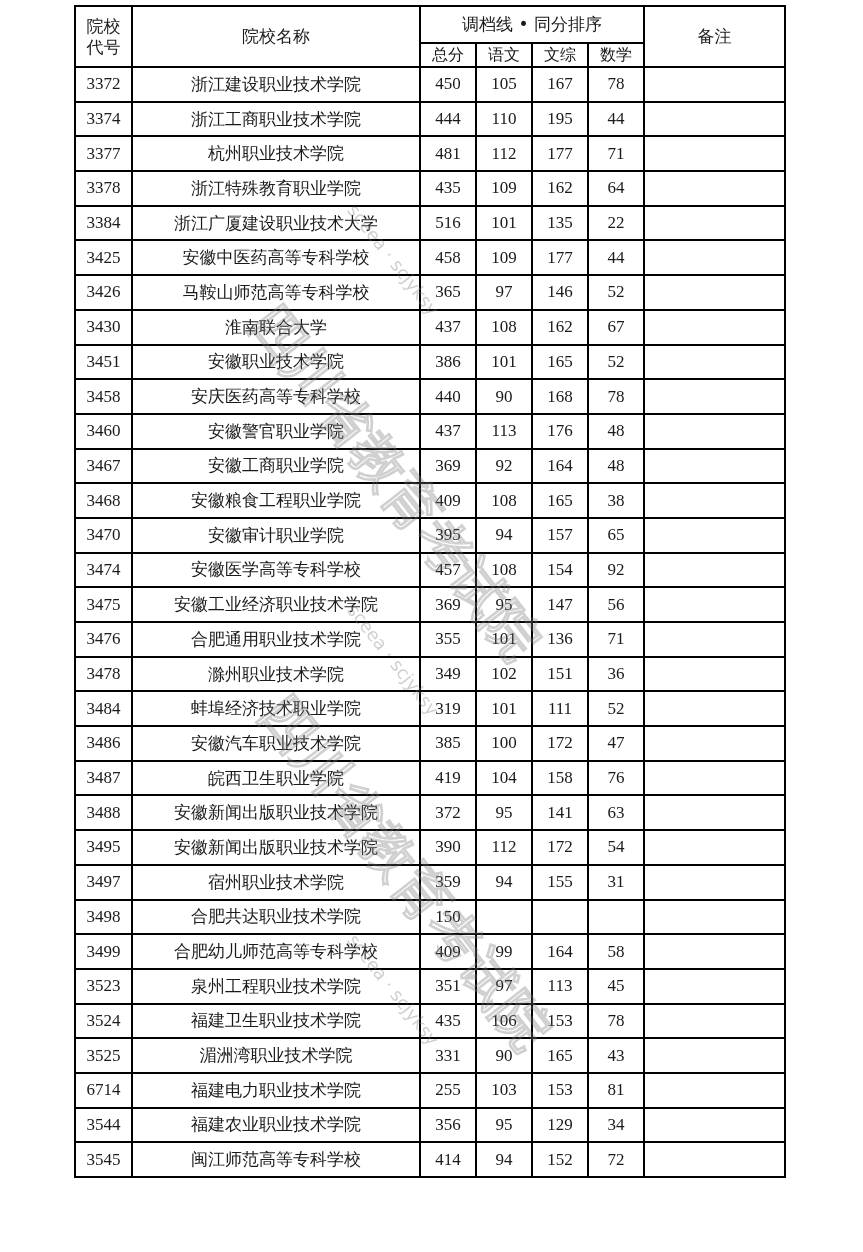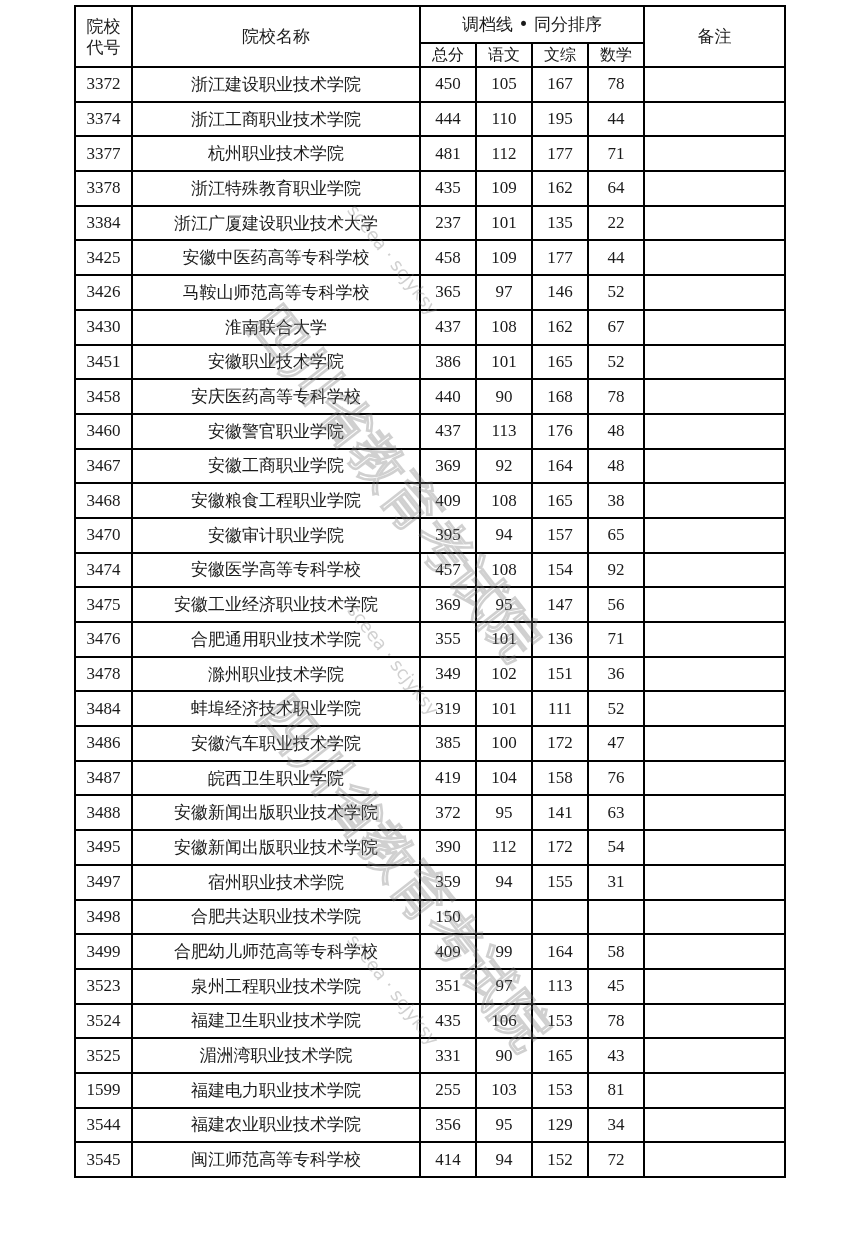--- a/index.html
+++ b/index.html
@@ -105,21 +105,21 @@
           <td class="name">浙江特殊教育职业学院</td>
           <td>435</td>
           <td>109</td>
           <td>162</td>
           <td>64</td>
           <td></td>
         </tr>
         <tr class="data">
           <td class="code">3384</td>
           <td class="name">浙江广厦建设职业技术大学</td>
-          <td>237</td>
+          <td>516</td>
           <td>101</td>
           <td>135</td>
           <td>22</td>
           <td></td>
         </tr>
         <tr class="data">
           <td class="code">3425</td>
           <td class="name">安徽中医药高等专科学校</td>
           <td>458</td>
           <td>109</td>
@@ -328,21 +328,21 @@
         <tr class="data">
           <td class="code">3525</td>
           <td class="name">湄洲湾职业技术学院</td>
           <td>331</td>
           <td>90</td>
           <td>165</td>
           <td>43</td>
           <td></td>
         </tr>
         <tr class="data">
-          <td class="code">1599</td>
+          <td class="code">6714</td>
           <td class="name">福建电力职业技术学院</td>
           <td>255</td>
           <td>103</td>
           <td>153</td>
           <td>81</td>
           <td></td>
         </tr>
         <tr class="data">
           <td class="code">3544</td>
           <td class="name">福建农业职业技术学院</td>

